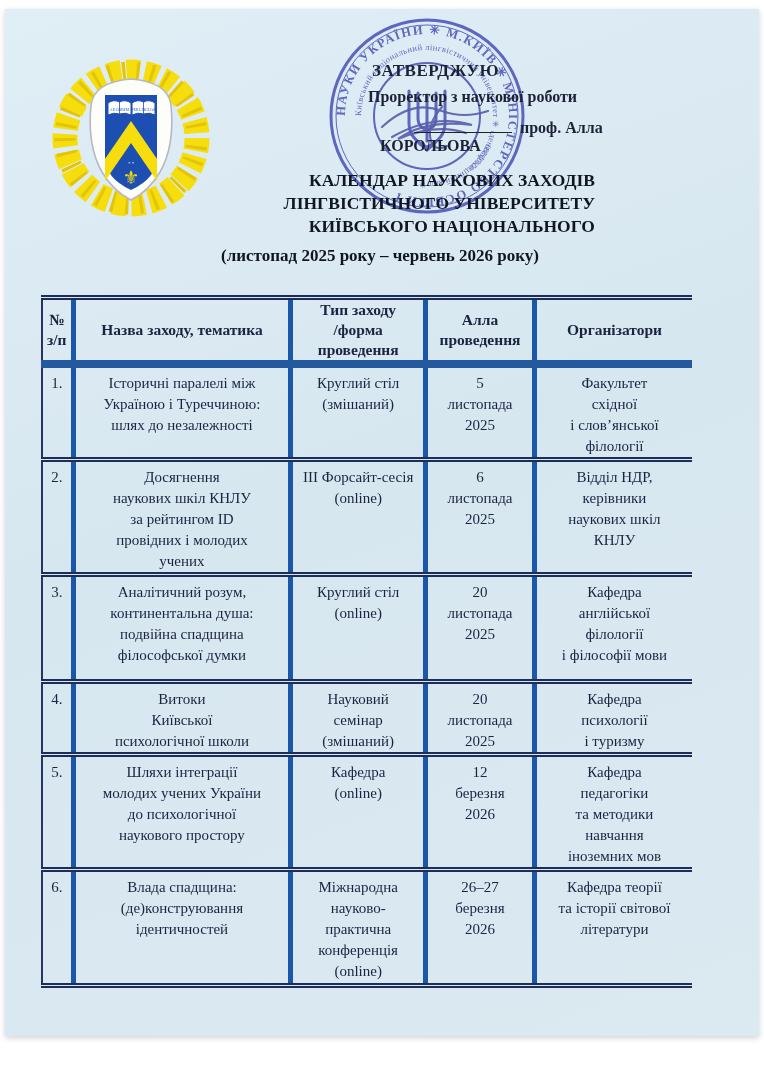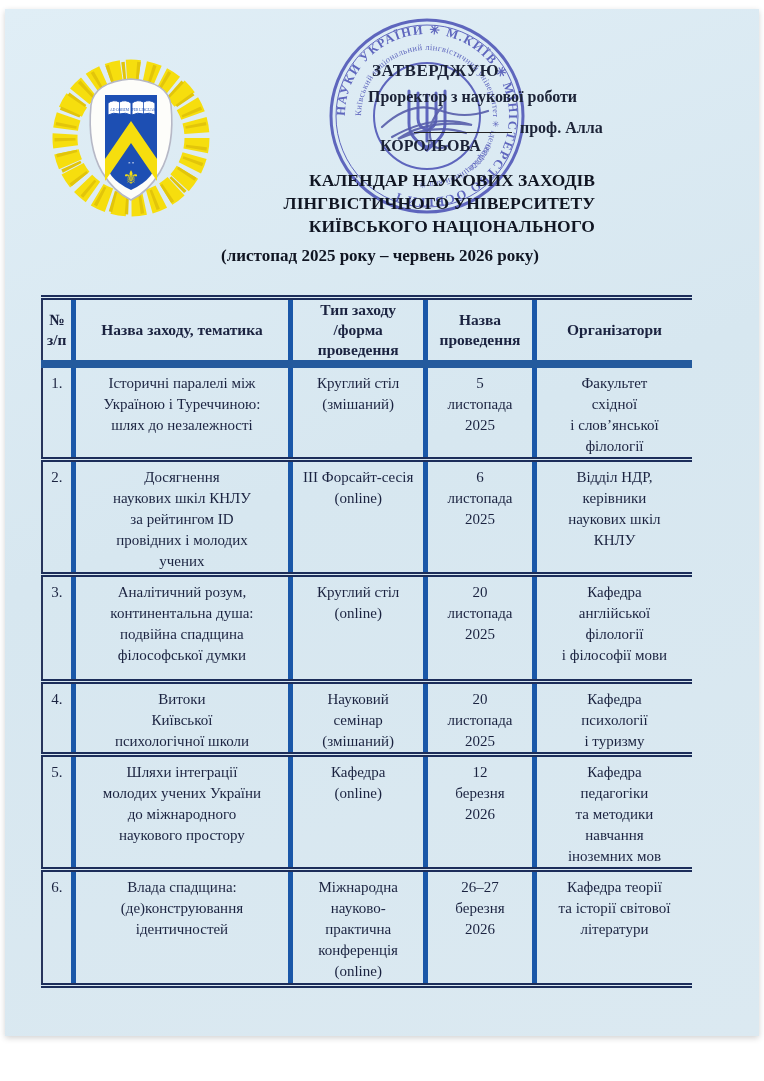--- a/index.html
+++ b/index.html
@@ -117,21 +117,21 @@
           <col style="width:152px">
       </colgroup>
       <thead>
         <tr>
           <th class="c1">№
 з/п</th>
           <th class="c2">Назва заходу, тематика</th>
           <th class="c3">Тип заходу
 /форма
 проведення</th>
-          <th class="c4">Назва
+          <th class="c4">Алла
 проведення</th>
           <th class="c5">Організатори</th>
         </tr>
       </thead>
       <tbody>
         <tr class="r1">
           <td class="c1">1.</td>
           <td class="c2">Історичні паралелі між
 Україною і Туреччиною:
 шлях до незалежності</td>
@@ -190,21 +190,21 @@
 листопада
 2025</td>
           <td class="c5">Кафедра
 психології
 і туризму</td>
         </tr>
         <tr class="r5">
           <td class="c1">5.</td>
           <td class="c2">Шляхи інтеграції
 молодих учених України
-до міжнародного
+до психологічної
 наукового простору</td>
           <td class="c3">Кафедра
 (online)</td>
           <td class="c4">12
 березня
 2026</td>
           <td class="c5">Кафедра
 педагогіки
 та методики
 навчання

